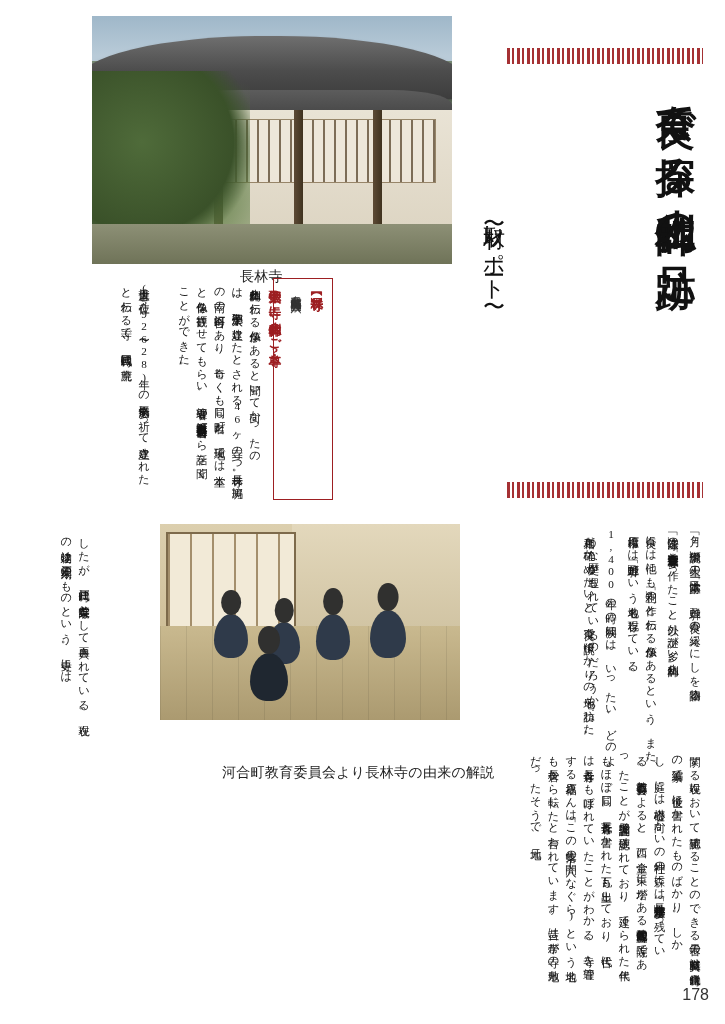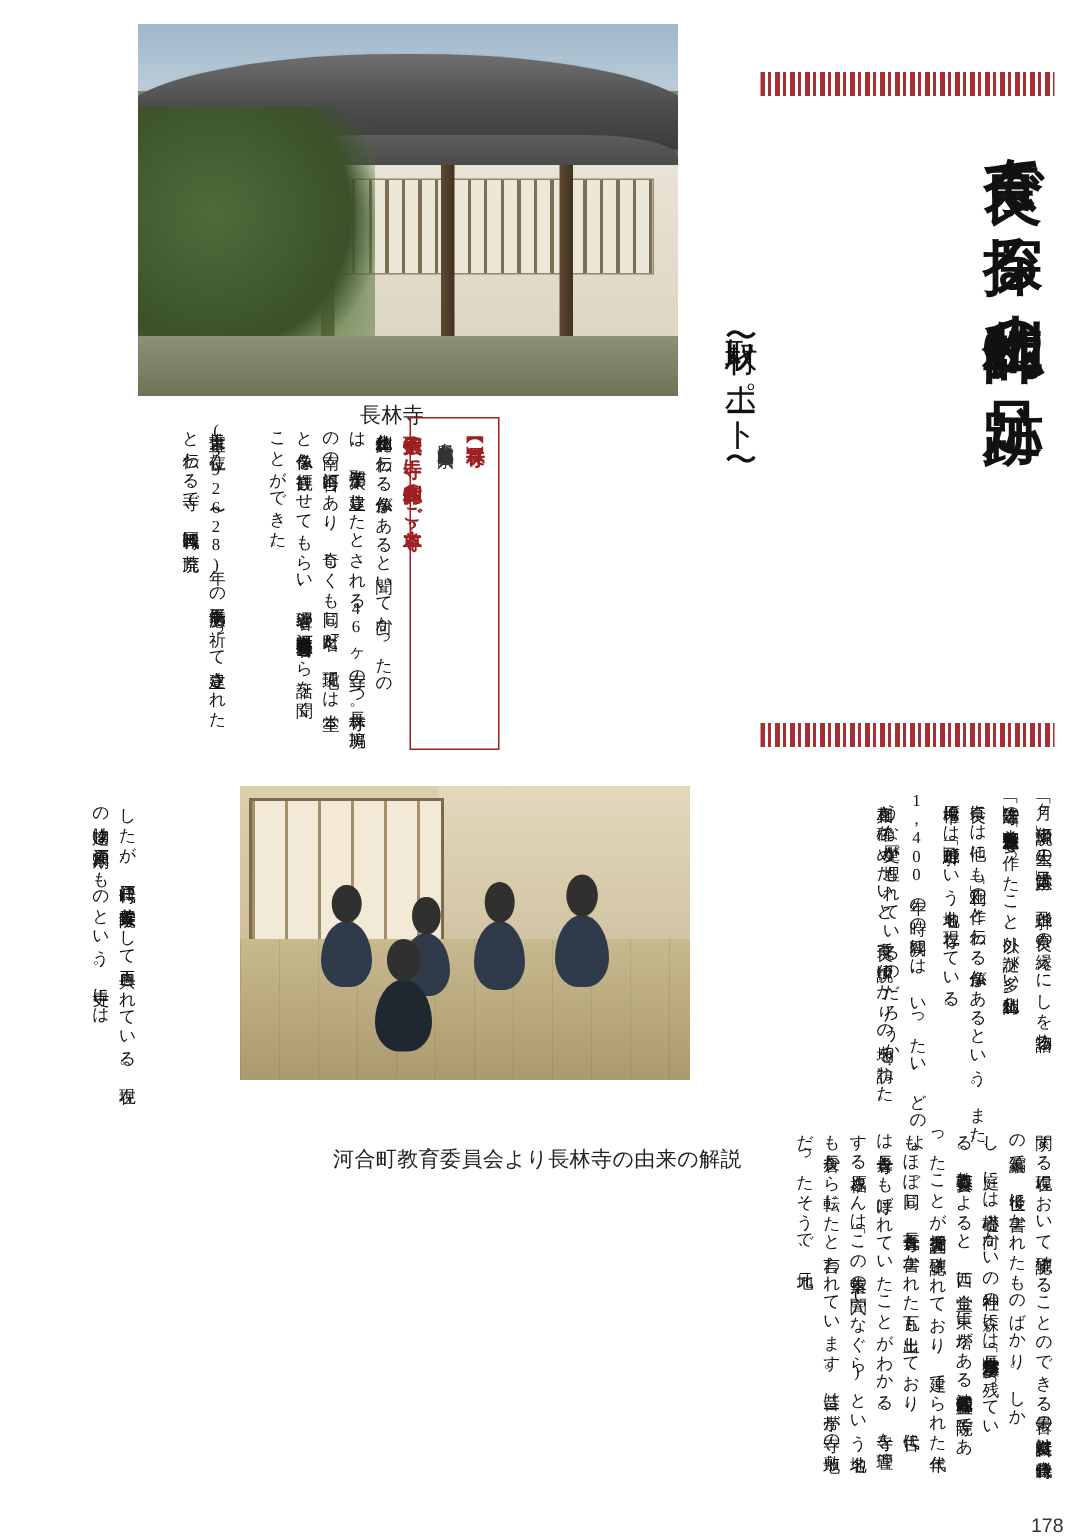--- a/index.html
+++ b/index.html
@@ -252,23 +252,23 @@
   }
   .col.red {
     color: #9d1f22;
     font-weight: bold;
     font-size: 12.5px;
   }
 
   .page-number {
     position: absolute;
     right: 16px;
-    bottom: 0;
+    bottom: 20px;
     font-family: "Liberation Sans", sans-serif;
-    font-size: 13px;
+    font-size: 16px;
     color: #333;
   }
 </style>
 </head>
 <body>
 
 <div class="page">
 
   <div class="title-block">
     <div class="title-ornament"></div>

